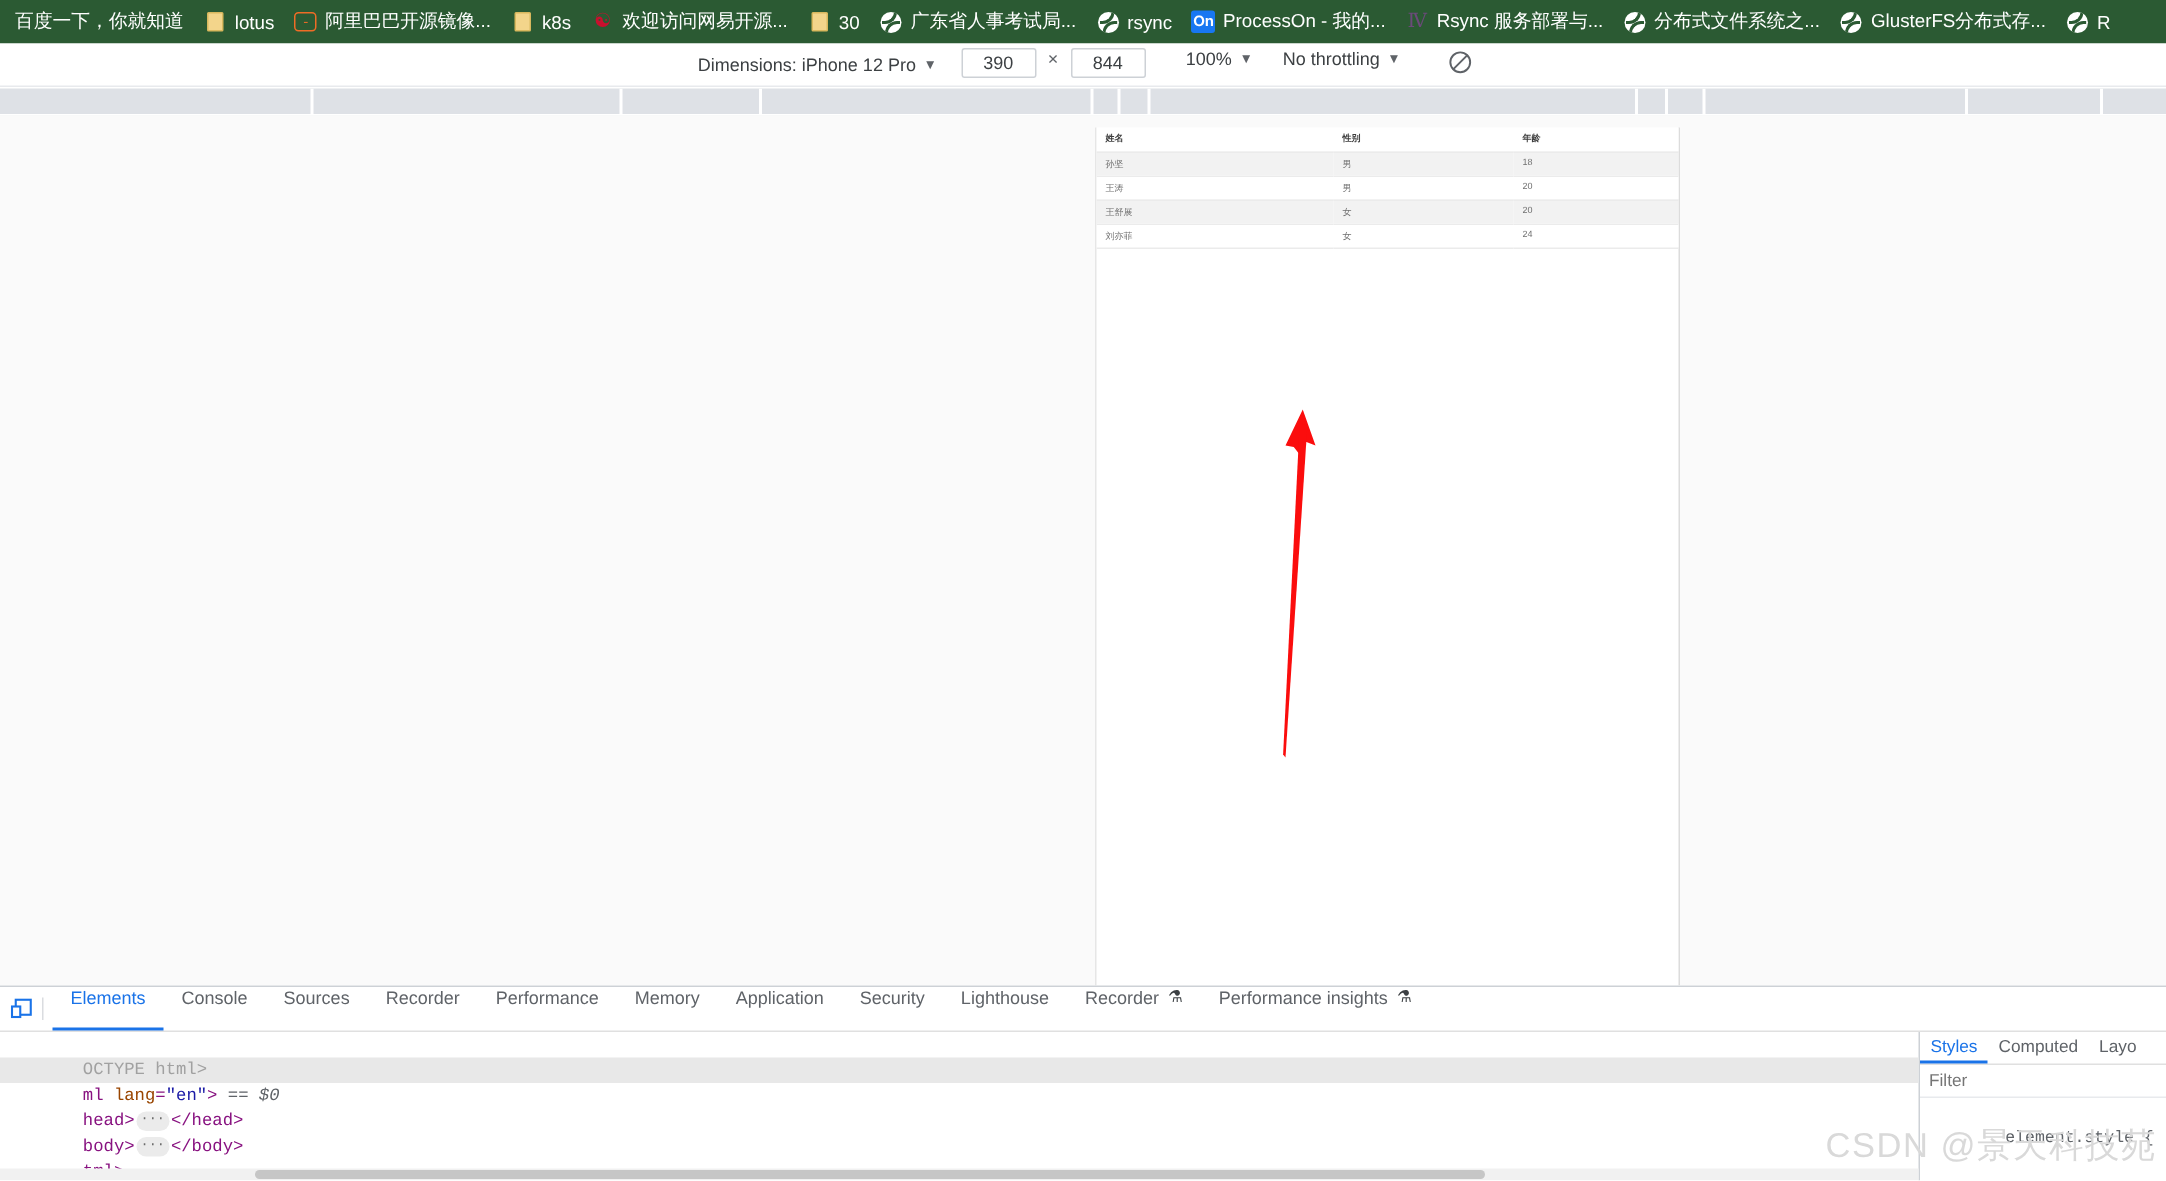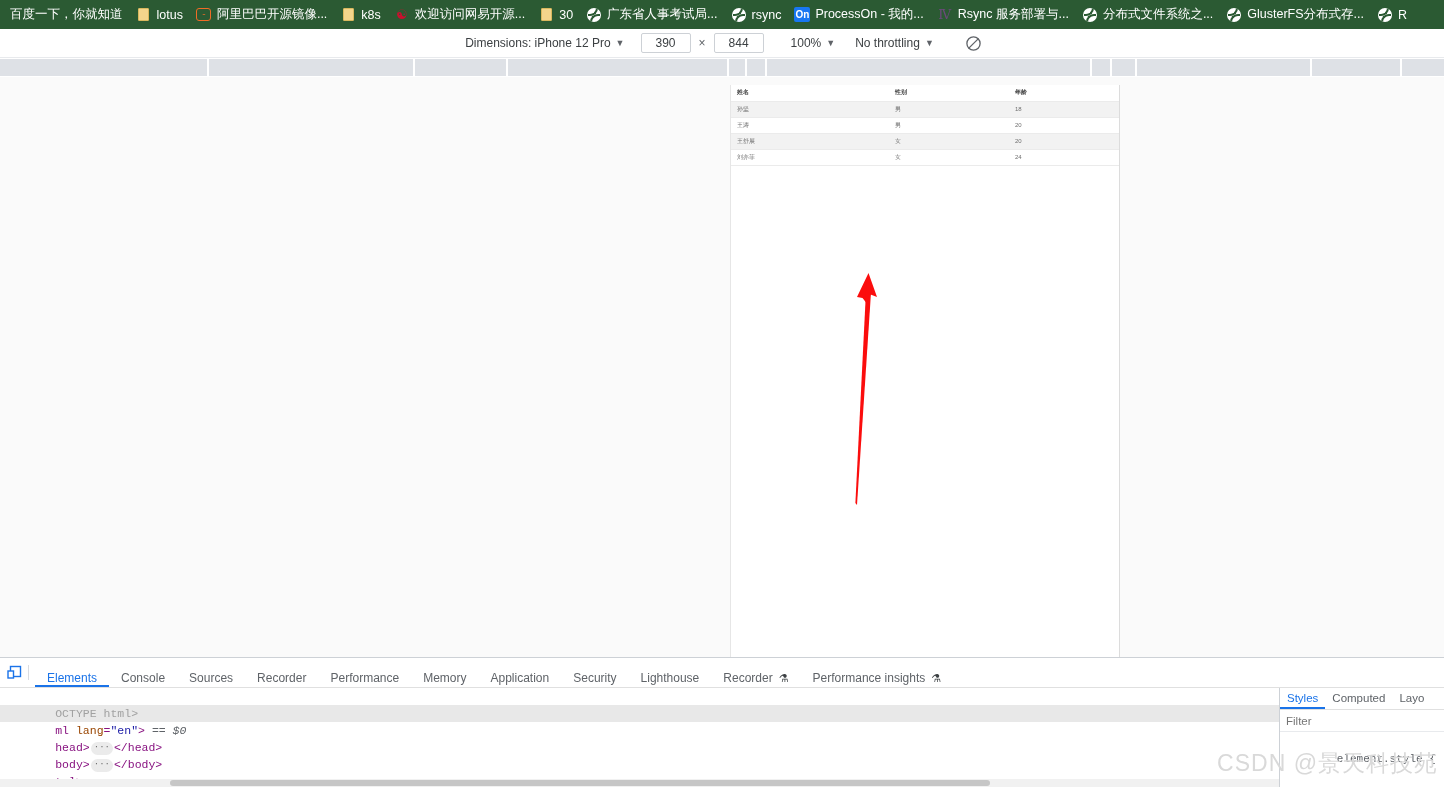--- a/index.html
+++ b/index.html
@@ -112,21 +112,21 @@
 
   
   .device-toolbar {
     position: absolute; left: 0; top: 29px;
     width: 1444px; height: 29px;
     background: #ffffff;
     border-bottom: 1px solid #e8eaed;
     display: flex; align-items: center; justify-content: center;
     font-size: 12px; color: #3c4043;
   }
-  .dt-inner { display: flex; align-items: center; gap: 0px; }
+  .dt-inner { display: flex; align-items: flex-start; gap: 0px; }
   .dt-dim {
     display: flex; align-items: center;
     padding: 0 4px; height: 22px;
     cursor: pointer; border-radius: 2px;
   }
   .caret { margin-left: 5px; font-size: 9px; color: #5f6368; }
   .dt-num {
     width: 50px; height: 20px;
     margin: 0 0 0 12px;
     border: 1px solid #cdd1d6;
@@ -229,21 +229,21 @@
     background: #ffffff;
     font-size: 12px;
   }
   .inspect-btn {
     width: 28px;
     display: flex; align-items: center; justify-content: center;
     cursor: pointer;
   }
   .tb-sep { width: 1px; background: #dadce0; margin: 7px 6px 7px 0; }
   .dt-tab {
-    display: flex; align-items: flex-end;
+    display: flex; align-items: flex-start;
     padding: 0 12px;
     color: #5f6368;
     cursor: pointer;
     white-space: nowrap;
     border-bottom: 2px solid transparent;
   }
   .dt-tab.active { color: #1a73e8; border-bottom-color: #1a73e8; }
   .flask { margin-left: 6px; font-size: 11px; color: #3c4043; }
 
   

